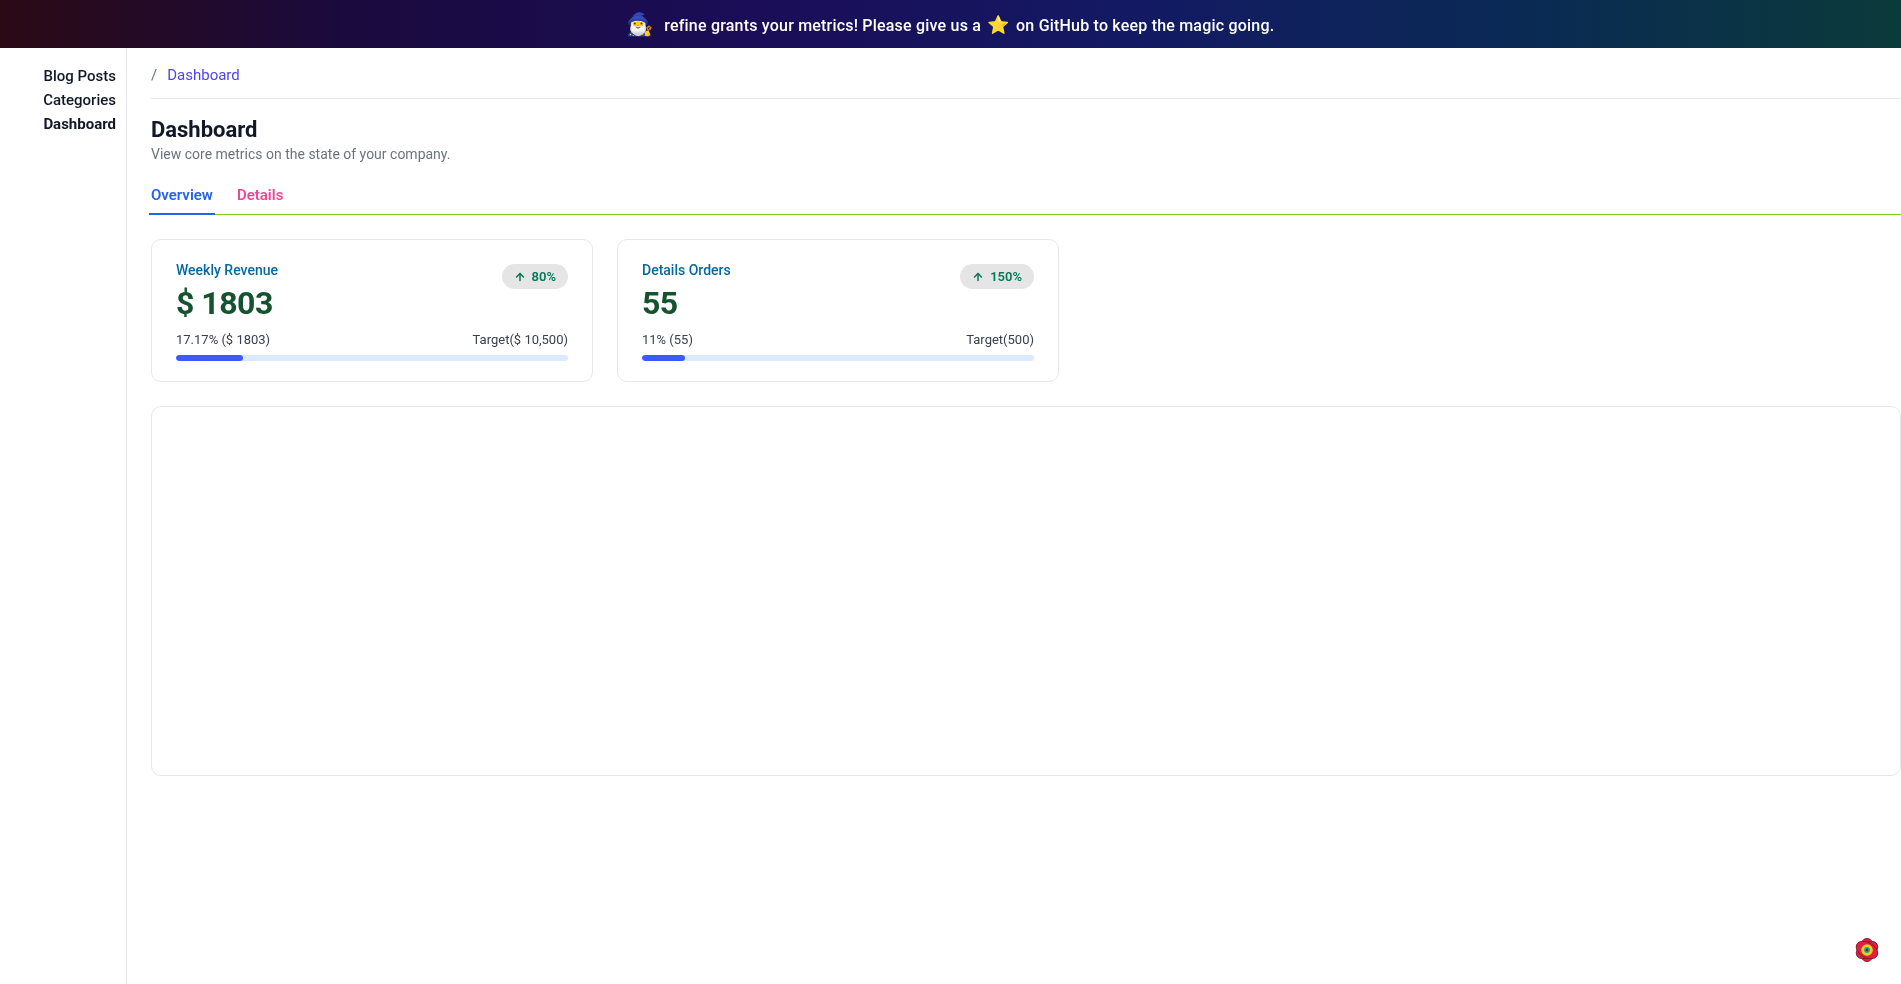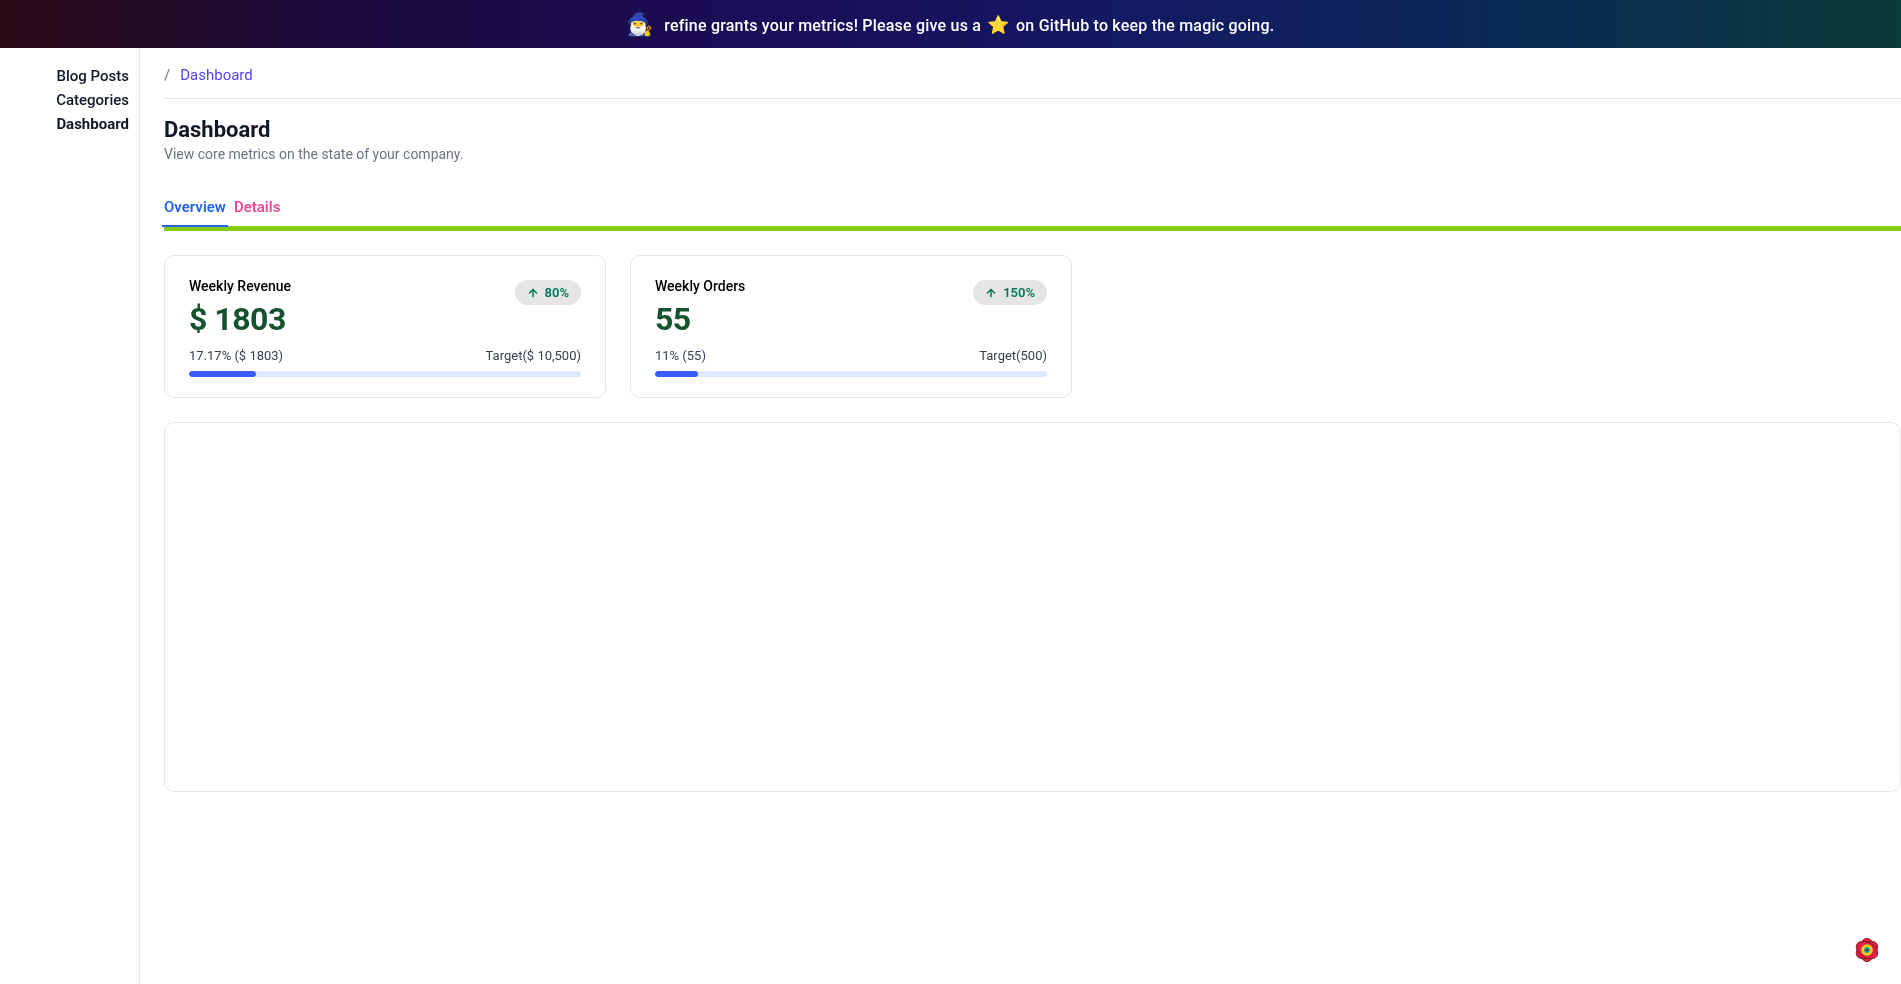--- a/index.html
+++ b/index.html
@@ -23,21 +23,21 @@
     font-weight: 500;
     gap: 10px;
     letter-spacing: 0.2px;
   }
   .top-banner .wizard { font-size: 22px; }
   .top-banner .star { font-size: 18px; margin: 0 2px; }
 
   
   .layout { display: flex; }
   .sidebar {
-    width: 140px;
+    width: 127px;
     border-right: 1px solid #e5e7eb;
     padding: 16px 10px 16px 16px;
     min-height: calc(100vh - 48px);
   }
   .sidebar-item {
     display: block;
     text-align: right;
     font-size: 15px;
     color: #111827;
     padding: 3px 0;
@@ -75,23 +75,23 @@
     margin-bottom: 4px;
   }
   .page-subtitle {
     font-size: 14px;
     color: #6b7280;
   }
 
   
   .tabs {
     display: flex;
-    gap: 8px;
-    margin-top: 36px;
-    border-bottom: 5px solid #84cc16;
+    gap: 24px;
+    margin-top: 24px;
+    border-bottom: 1px solid #84cc16;
   }
   .tab {
     font-size: 15px;
     font-weight: 600;
     color: #ec4899;
     padding-bottom: 10px;
     cursor: pointer;
     position: relative;
   }
   .tab.active { color: #2563eb; }
@@ -117,21 +117,21 @@
     padding: 22px 24px 20px 24px;
     min-width: 0;
   }
   .kpi-top {
     display: flex;
     justify-content: space-between;
     align-items: flex-start;
   }
   .kpi-title {
     font-size: 14px;
-    color: #000000;
+    color: #0369a1;
     font-weight: 500;
     margin-bottom: 6px;
   }
   .kpi-value {
     font-size: 32px;
     font-weight: 700;
     color: #14532d;
     letter-spacing: -0.5px;
   }
   .kpi-badge {
@@ -244,21 +244,21 @@
           <span>Target($ 10,500)</span>
         </div>
         <div class="kpi-progress">
           <div class="kpi-progress-fill" style="width: 17.17%;"></div>
         </div>
       </div>
 
       <div class="kpi-card">
         <div class="kpi-top">
           <div>
-            <div class="kpi-title">Weekly Orders</div>
+            <div class="kpi-title">Details Orders</div>
             <div class="kpi-value">55</div>
           </div>
           <span class="kpi-badge">
             <svg viewBox="0 0 24 24" fill="none" stroke="#047857" stroke-width="3" stroke-linecap="round" stroke-linejoin="round">
                 <path d="M12 19V5"></path>
                 <path d="M5 12l7-7 7 7"></path>
               </svg>
             <span>150%</span>
           </span>
         </div>

